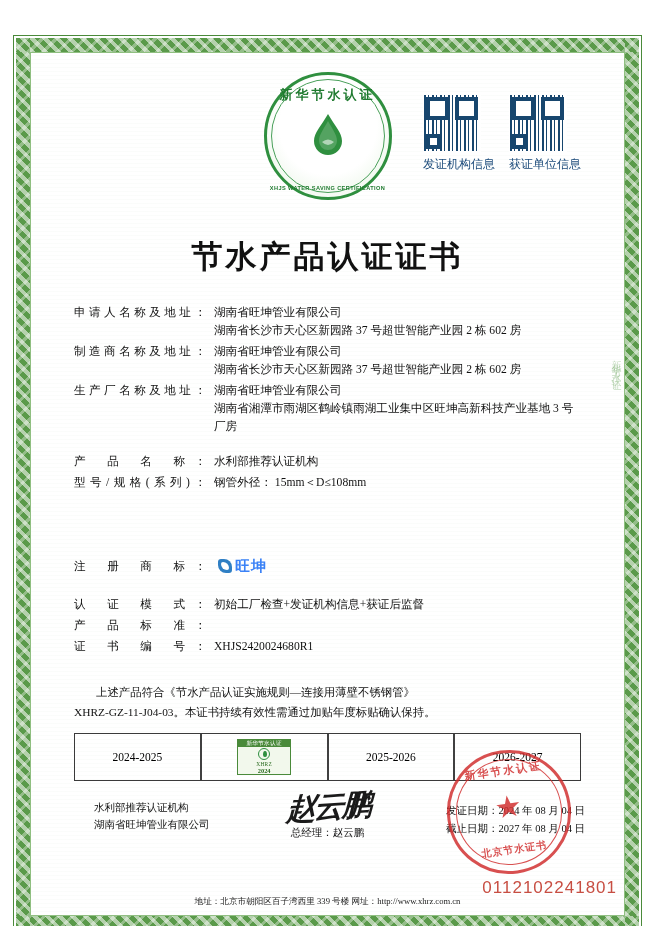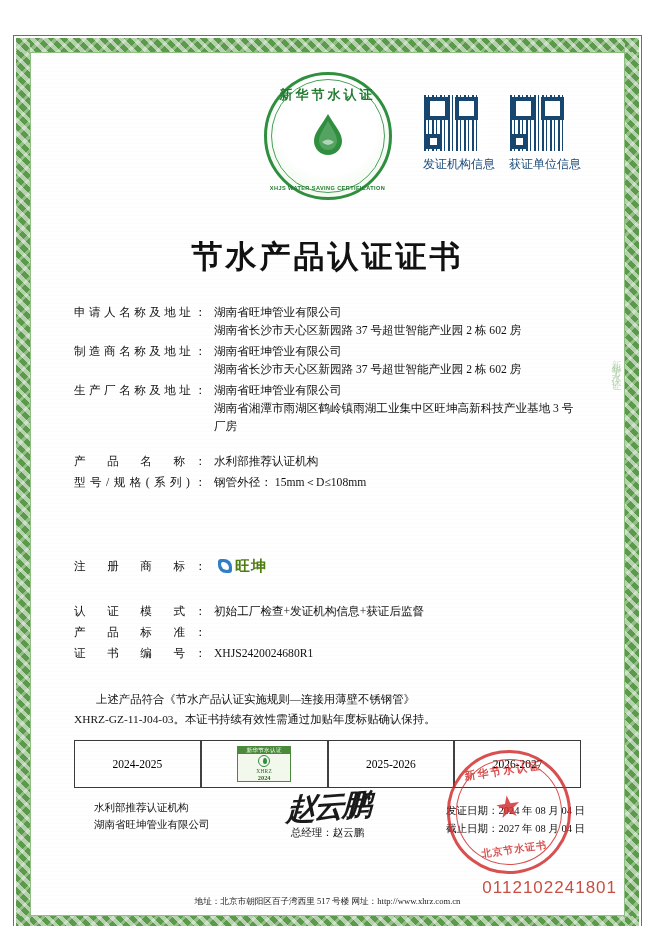--- a/index.html
+++ b/index.html
@@ -187,21 +187,21 @@
     flex: 1;
     line-height: 1.55;
     padding-left: 4px;
   }
   .fvalue .line2 { display: block; }
 
   .gap-a { height: 14px; }
   .gap-b { height: 60px; }
 
   
-  .trademark-row { display: flex; align-items: center; margin-bottom: 10px; }
+  .trademark-row { display: flex; align-items: center; margin-bottom: 3px; }
   .tm-logo {
     display: inline-flex;
     align-items: center;
     gap: 3px;
     margin-left: 4px;
   }
   .tm-mark {
     width: 14px; height: 14px;
     background: #2f7fc4;
     border-radius: 3px 8px 3px 8px;
@@ -211,21 +211,21 @@
     content: "";
     position: absolute;
     left: 3px; top: 3px;
     width: 8px; height: 8px;
     background: #fff;
     border-radius: 2px 6px 2px 6px;
   }
   .tm-text {
     font-size: 15px;
     font-weight: bold;
-    color: #4d7c0f;
+    color: #3b82f6;
     letter-spacing: 1px;
   }
 
   
   .statement {
     margin: 27px 44px 0 44px;
     font-size: 11.4px;
     line-height: 1.75;
     color: #111;
     text-align: justify;
@@ -566,17 +566,17 @@
 
     <div class="seal">
       <div class="seal-inner"></div>
       <div class="seal-top">新华节水认证</div>
       <div class="seal-star">★</div>
       <div class="seal-bottom">北京节水证书</div>
     </div>
 
     <div class="doc-number">0112102241801</div>
 
-    <div class="address-bar">地址：北京市朝阳区百子湾西里 517 号楼    网址：http://www.xhrz.com.cn</div>
+    <div class="address-bar">地址：北京市朝阳区百子湾西里 339 号楼    网址：http://www.xhrz.com.cn</div>
 
     <div class="edge-watermark">新华节水认证</div>
   </div>
 </div>
 
 </body></html>

